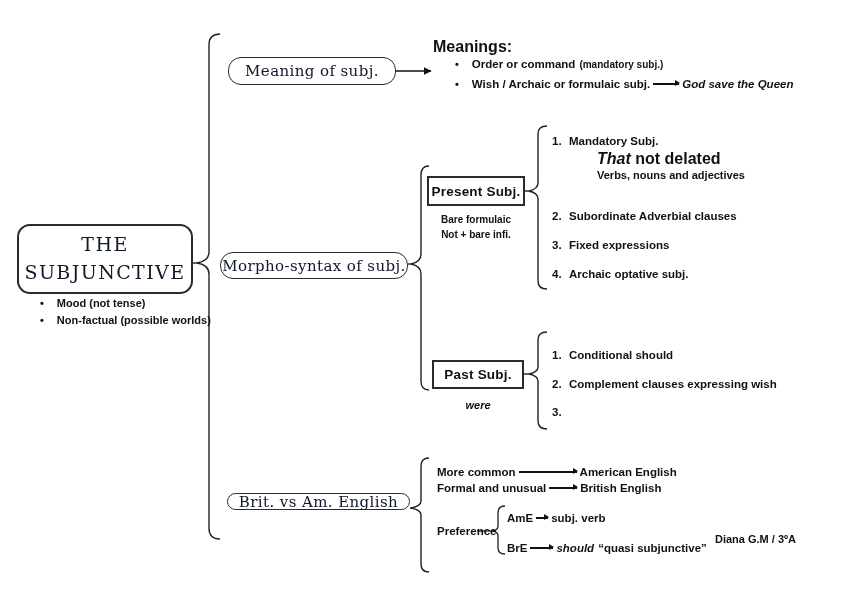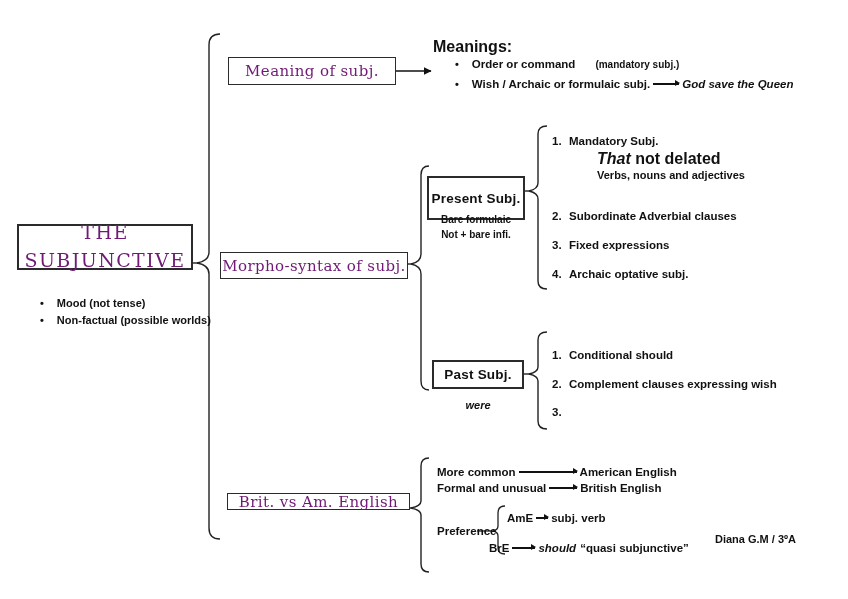--- a/index.html
+++ b/index.html
@@ -6,29 +6,29 @@
   .canvas {
     position:relative; width:848px; height:599px; background:#ffffff;
     font-family:"Liberation Sans", sans-serif; color:#111; overflow:hidden;
   }
   .overlay { position:absolute; left:0; top:0; width:848px; height:599px; pointer-events:none; }
   .box {
     position:absolute; box-sizing:border-box; background:#fff;
     border:1.5px solid #2b2b2b; display:flex; flex-direction:column;
     align-items:center; justify-content:center; text-align:center; white-space:nowrap;
   }
-  .serif { font-family:"DejaVu Serif","Liberation Serif",serif; color:#701a75; letter-spacing:0.4px; }
+  .serif { font-family:"DejaVu Serif","Liberation Serif",serif; color:#0f172a; letter-spacing:0.4px;border-radius:13px; }
   .main-box { border-width:2px; font-size:19px; letter-spacing:1.4px; line-height:1.45; }
   .label-15 { font-size:15px; }
   .subj-box { border-width:2px; font-weight:700; font-size:13.5px; letter-spacing:0.2px; }
   .row { position:absolute; display:flex; align-items:center; white-space:nowrap;
          font-size:11.5px; font-weight:600; height:14px; }
   .txt { position:absolute; white-space:nowrap; font-size:11.5px; font-weight:600; }
   .bullet { margin-right:13px; font-size:11px; }
-  .note-small { font-size:10px; margin-left:20px; }
+  .note-small { font-size:10px; margin-left:4px; }
   .small-bold { font-size:10px; font-weight:700; line-height:14px; }
   .italic { font-style:italic; }
   .num { display:inline-block; width:17px; }
   .arr { display:inline-block; position:relative; height:1.2px; background:#111; margin:0 3px; }
   .arr::after {
     content:""; position:absolute; right:-1px; top:-3.4px;
     border-left:5.5px solid #111; border-top:3.5px solid transparent; border-bottom:3.5px solid transparent;
   }
   .center { text-align:center; }
 </style>
@@ -58,21 +58,21 @@
 
     <path d="M 429 458 Q 421 458 421 466 L 421 501 Q 421 506 411 508 Q 421 510 421 515 L 421 564 Q 421 572 429 572" fill="none" stroke="#222" stroke-width="1.4"></path>
     <path d="M 410 508 L 412 508" stroke="#222" stroke-width="1.4"></path>
 
     <path d="M 505 506 Q 498 506 498 513 L 498 526 Q 498 530 493 531 Q 498 532 498 536 L 498 548 Q 498 554 505 554" fill="none" stroke="#222" stroke-width="1.3"></path>
     <path d="M 477 531 L 494 531" stroke="#222" stroke-width="1.3"></path>
 
     <line x1="396" y1="71" x2="431" y2="71" stroke="#111" stroke-width="1.3" marker-end="url(#ah)"></line>
   </svg>
 
-  <div class="box serif main-box" style="left:17px;top:224px;width:176px;height:46px;">
+  <div class="box serif main-box" style="left:17px;top:224px;width:176px;height:70px;">
     <div>THE</div>
     <div>SUBJUNCTIVE</div>
   </div>
   <div class="row" style="left:40px;top:296px;font-size:11px;font-weight:700;">
     <span class="bullet">•</span>
     <span>Mood (not tense)</span>
   </div>
   <div class="row" style="left:40px;top:313px;font-size:11px;font-weight:700;">
     <span class="bullet">•</span>
     <span>Non-factual (possible worlds)</span>
@@ -91,21 +91,21 @@
     <span class="bullet">•</span>
     <span>Wish / Archaic or formulaic subj.</span>
     <span class="arr" style="width:26px;"></span>
     <span class="italic">God save the Queen</span>
   </div>
 
   <div class="box serif label-15" style="left:220px;top:252px;width:188px;height:27px;">
     <span>Morpho-syntax of subj.</span>
   </div>
 
-  <div class="box subj-box" style="left:427px;top:176px;width:98px;height:44px;">
+  <div class="box subj-box" style="left:427px;top:176px;width:98px;height:30px;">
     <span>Present Subj.</span>
   </div>
   <div class="txt small-bold center" style="left:427px;top:213px;width:98px;">Bare formulaic</div>
   <div class="txt small-bold center" style="left:427px;top:228px;width:98px;">Not + bare infi.</div>
 
   <div class="row" style="left:552px;top:134px;">
     <span class="num">1.</span>
     <span>Mandatory Subj.</span>
   </div>
   <div class="row" style="left:597px;top:152px;font-size:16px;">
@@ -155,21 +155,21 @@
     <span>More common</span>
     <span class="arr" style="width:58px;"></span>
     <span>American English</span>
   </div>
   <div class="txt" style="left:437px;top:525px;">Preference</div>
   <div class="row" style="left:507px;top:511px;">
     <span>AmE</span>
     <span class="arr" style="width:12px;"></span>
     <span>subj. verb</span>
   </div>
-  <div class="row" style="left:489px;top:541px;">
+  <div class="row" style="left:507px;top:541px;">
     <span>BrE</span>
     <span class="arr" style="width:23px;"></span>
     <span class="italic">should</span>
     <span style="margin-left:4px;">“quasi subjunctive”</span>
   </div>
 
   <div class="txt" style="left:715px;top:533px;font-size:11px;">Diana G.M / 3ºA</div>
 
 </div>
 

